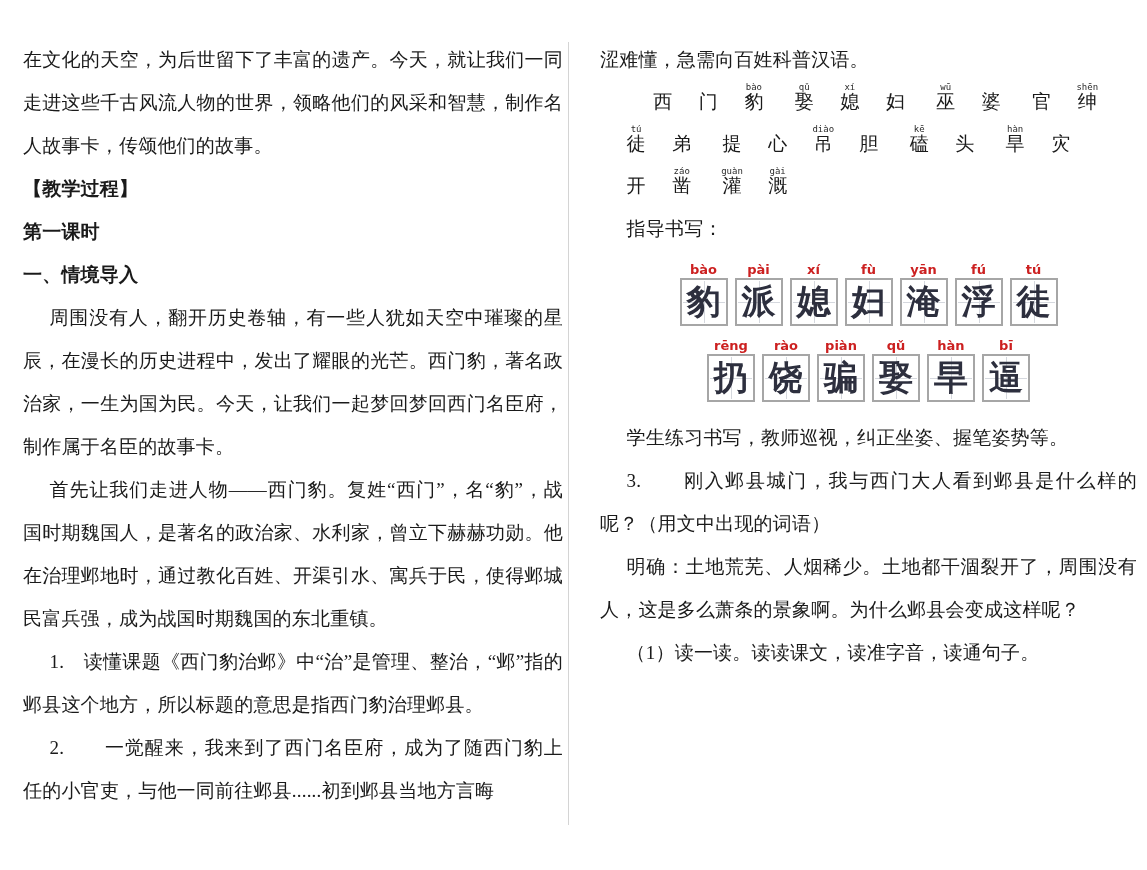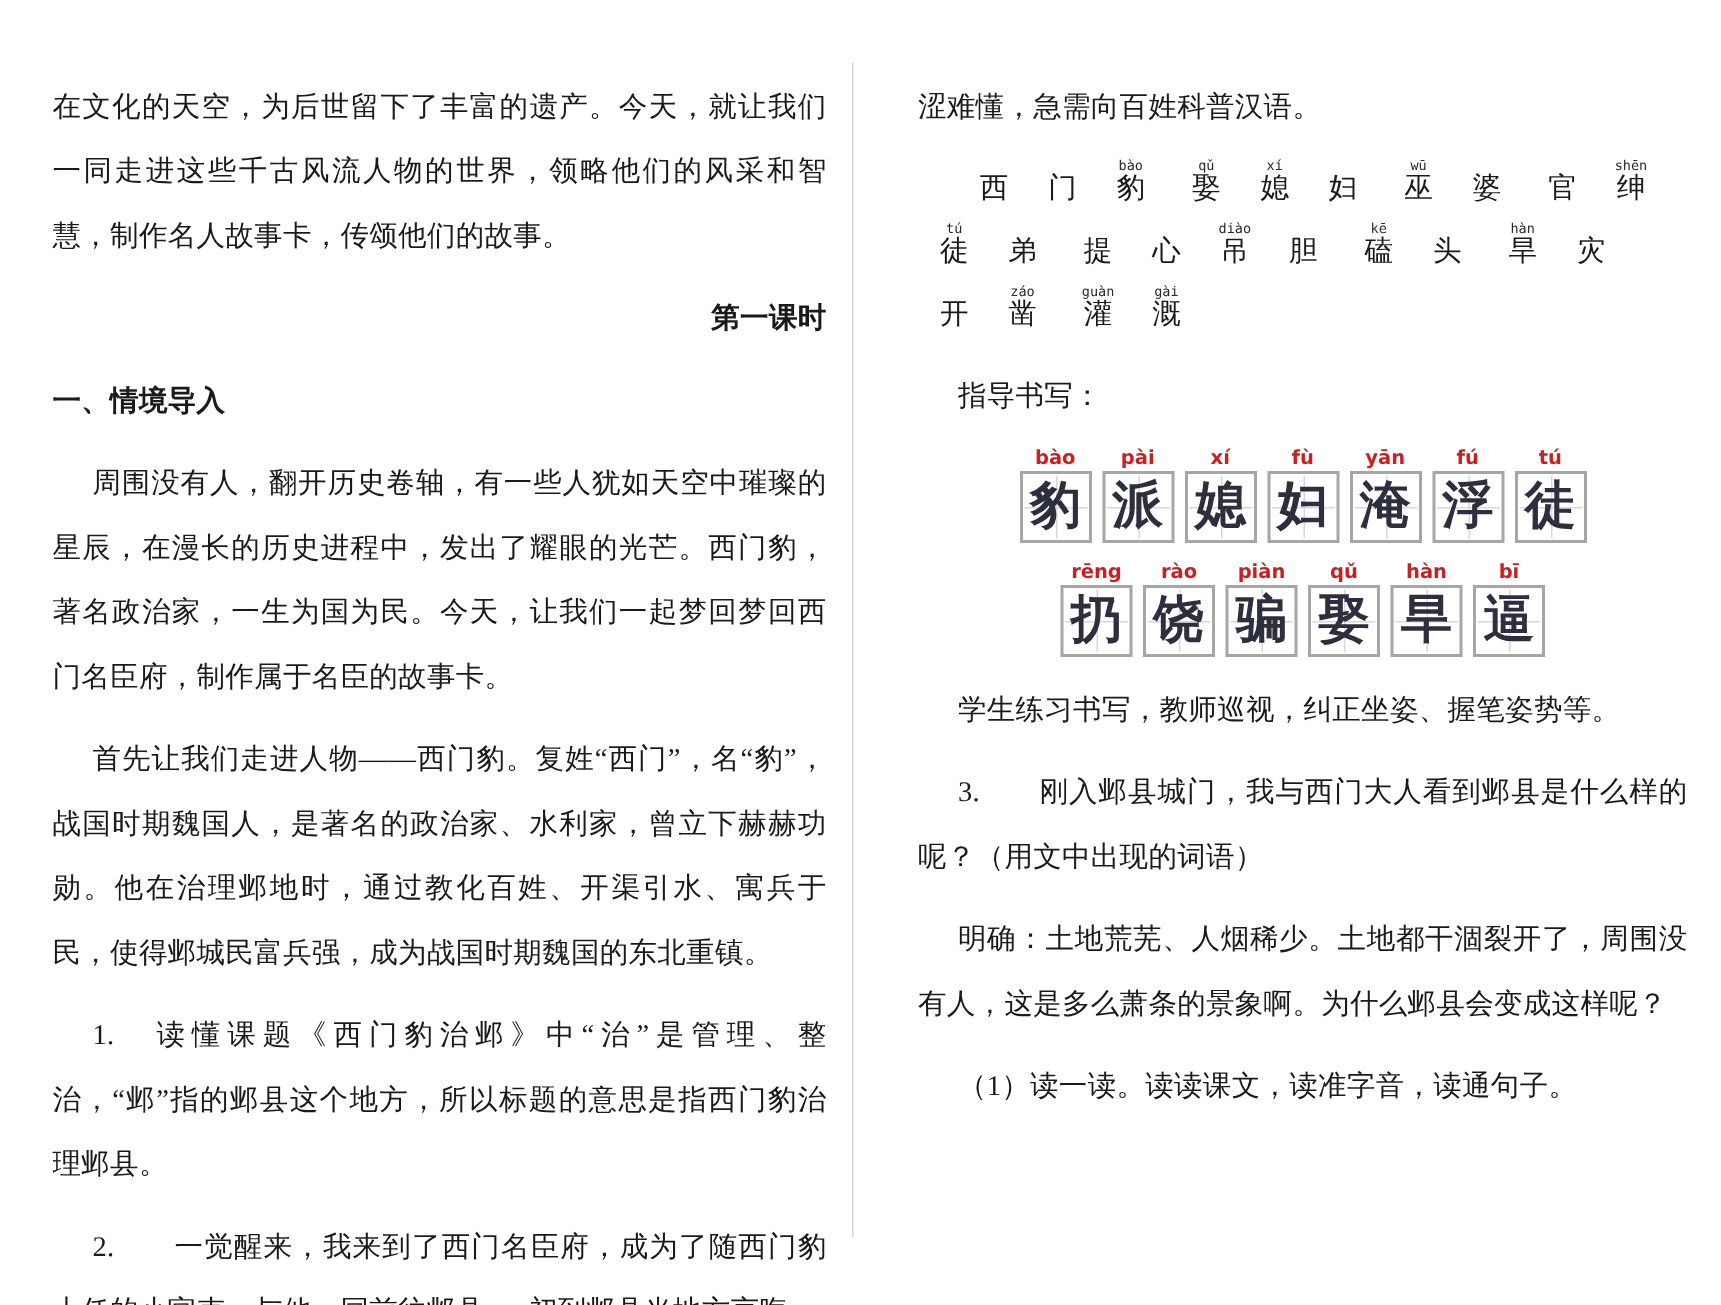--- a/index.html
+++ b/index.html
@@ -12,26 +12,26 @@
     overflow:hidden;
   }
   .col{position:absolute;top:38px;}
   .col-left{left:23px;width:540px;}
   .col-right{left:600px;width:537px;}
   .divider{
     position:absolute;left:568px;top:42px;width:1px;height:783px;
     background:#d4d4d4;
   }
   .para{
-    margin:12px;font-size:19px;line-height:43px;
+    margin:0;font-size:19px;line-height:43px;
     text-align:justify;letter-spacing:0.2px;
   }
   .indent{text-indent:1.4em;}
   .bold{font-weight:bold;}
-  .center{text-align:right;text-indent:0;}
+  .center{text-align:left;text-indent:0;}
   
   .word-list{
     font-size:19px;line-height:42px;text-align:left;text-indent:1.4em;
   }
   .wl-word{white-space:nowrap;}
   .wl-seg{position:relative;display:inline-block;line-height:42px;}
   .wl-py{
     position:absolute;top:1px;left:50%;transform:translateX(-50%);
     font:9px "DejaVu Sans Mono",monospace;color:#2a2a2a;
     white-space:nowrap;letter-spacing:0;
@@ -63,20 +63,21 @@
     font-size:34px;font-weight:700;color:#2d2f3e;line-height:1;
   }
 </style>
 </head>
 <body>
 
 <div class="page">
 
   <div class="col col-left">
     <p class="para">在文化的天空，为后世留下了丰富的遗产。今天，就让我们一同走进这些千古风流人物的世界，领略他们的风采和智慧，制作名人故事卡，传颂他们的故事。</p>
+    <p class="para bold">【教学过程】</p>
     <p class="para bold center">第一课时</p>
     <p class="para bold">一、情境导入</p>
     <p class="para indent">周围没有人，翻开历史卷轴，有一些人犹如天空中璀璨的星辰，在漫长的历史进程中，发出了耀眼的光芒。西门豹，著名政治家，一生为国为民。今天，让我们一起梦回梦回西门名臣府，制作属于名臣的故事卡。</p>
     <p class="para indent">首先让我们走进人物——西门豹。复姓“西门”，名“豹”，战国时期魏国人，是著名的政治家、水利家，曾立下赫赫功勋。他在治理邺地时，通过教化百姓、开渠引水、寓兵于民，使得邺城民富兵强，成为战国时期魏国的东北重镇。</p>
     <p class="para indent">1.　读懂课题《西门豹治邺》中“治”是管理、整治，“邺”指的邺县这个地方，所以标题的意思是指西门豹治理邺县。</p>
     <p class="para indent">2.　　一觉醒来，我来到了西门名臣府，成为了随西门豹上任的小官吏，与他一同前往邺县......初到邺县当地方言晦</p>
   </div>
 
   <div class="divider"></div>
 

